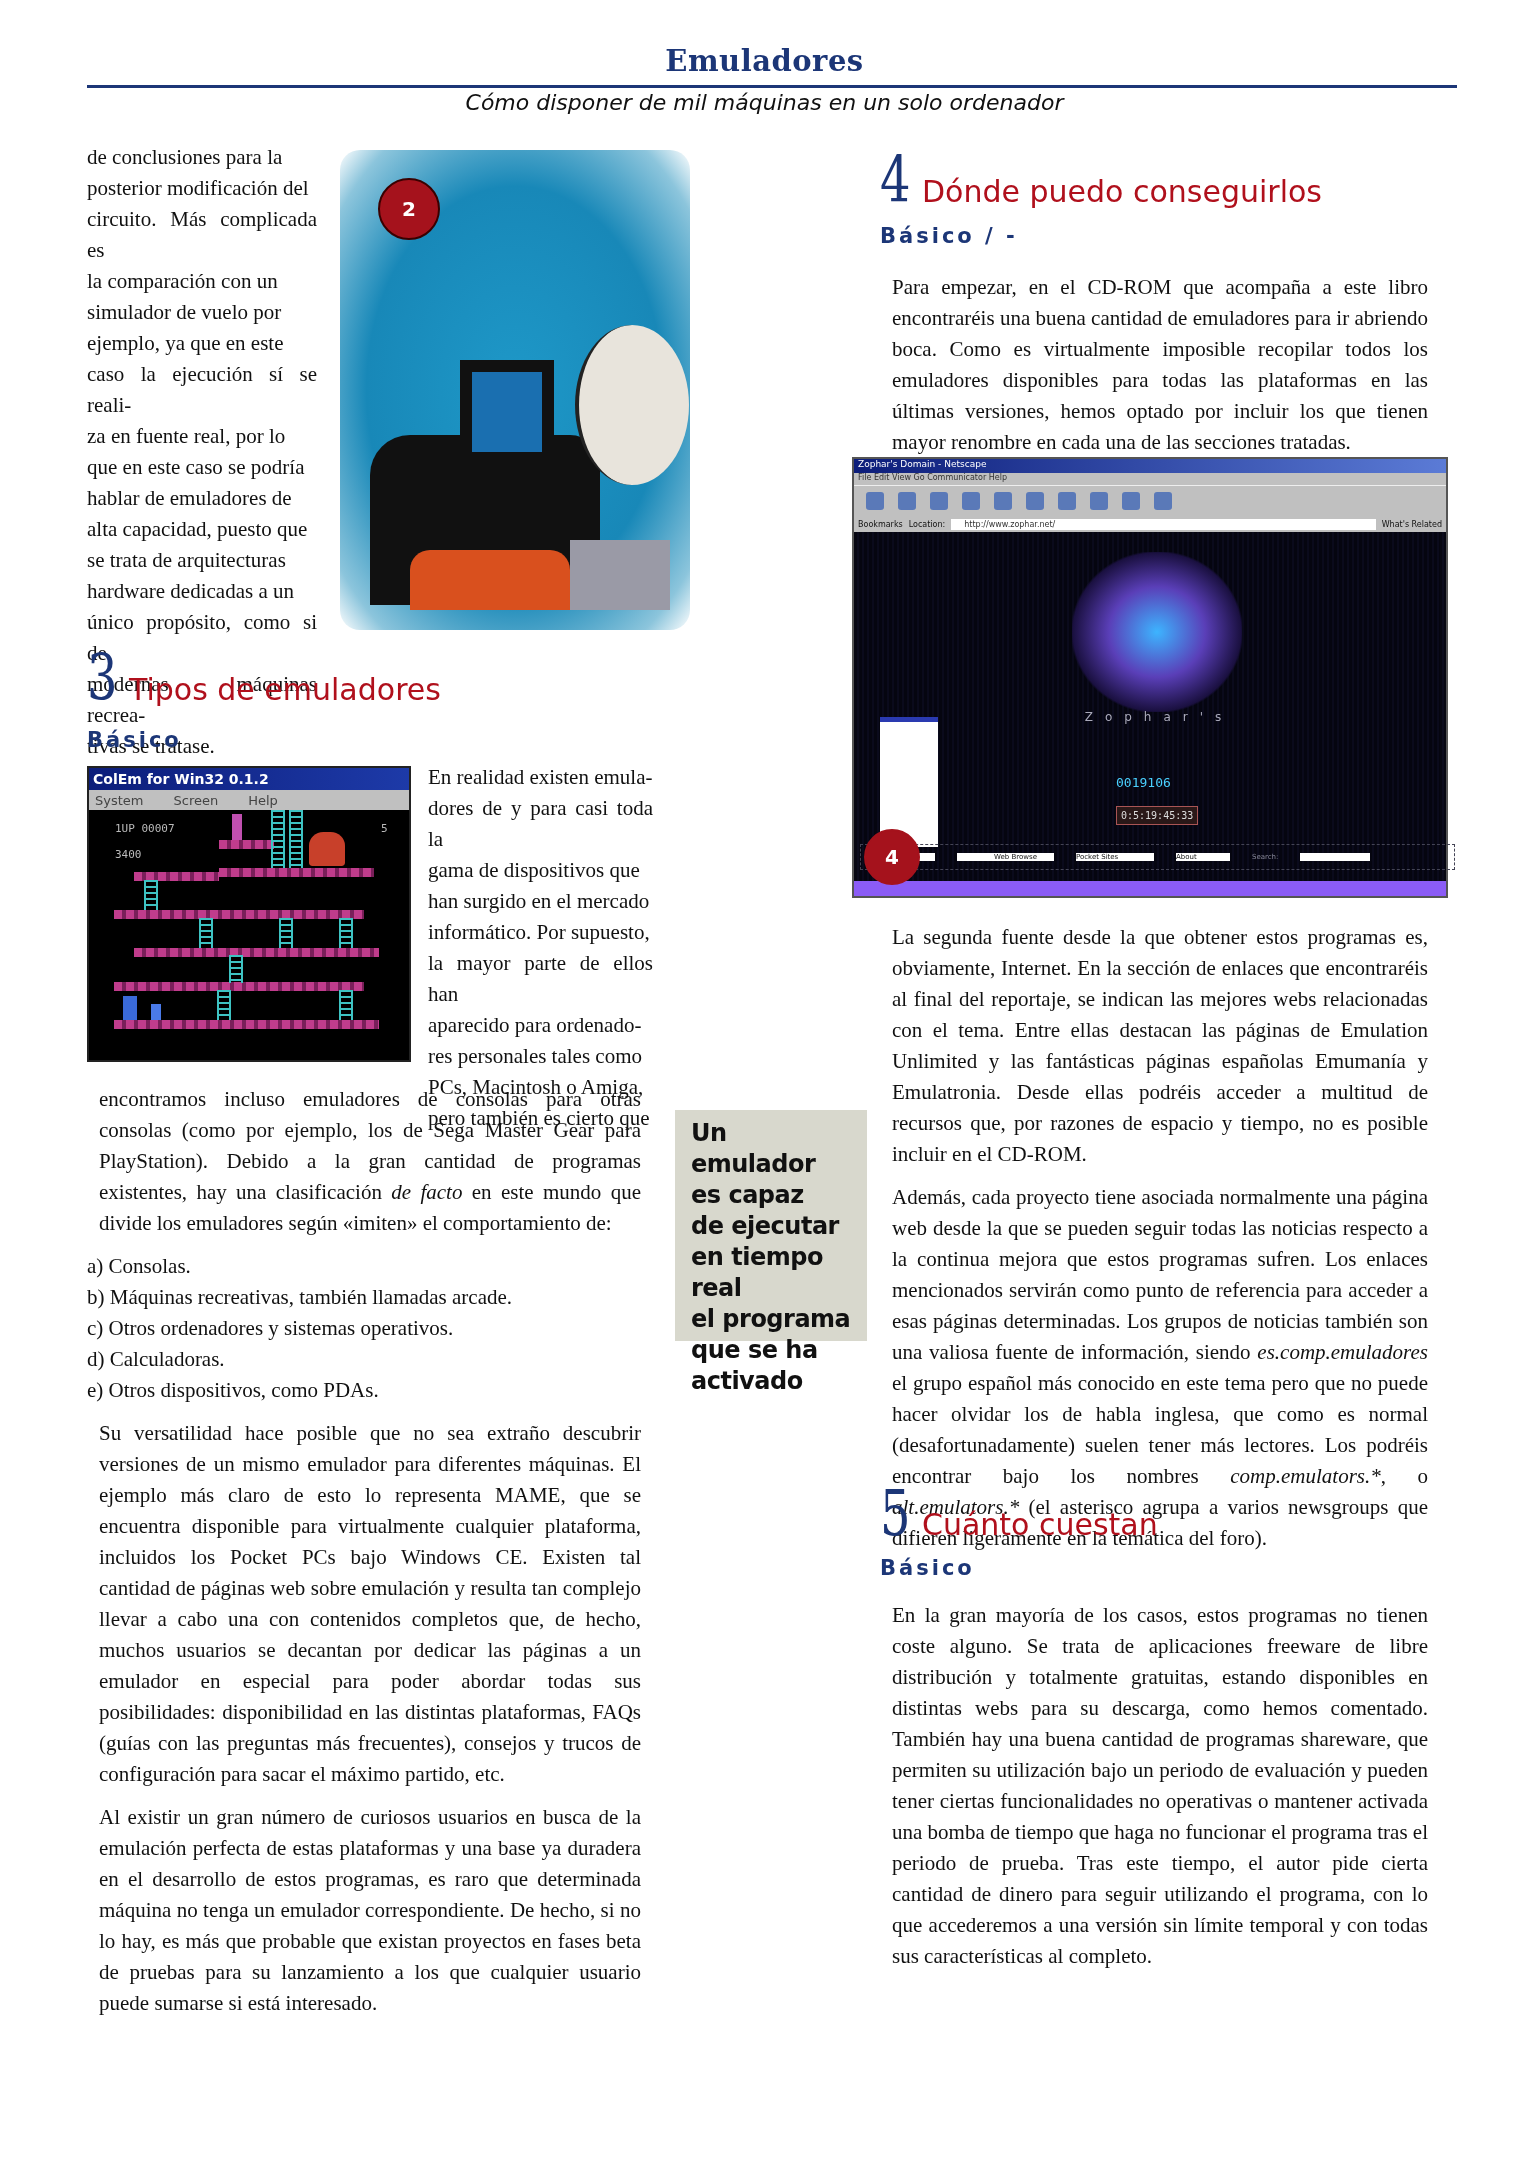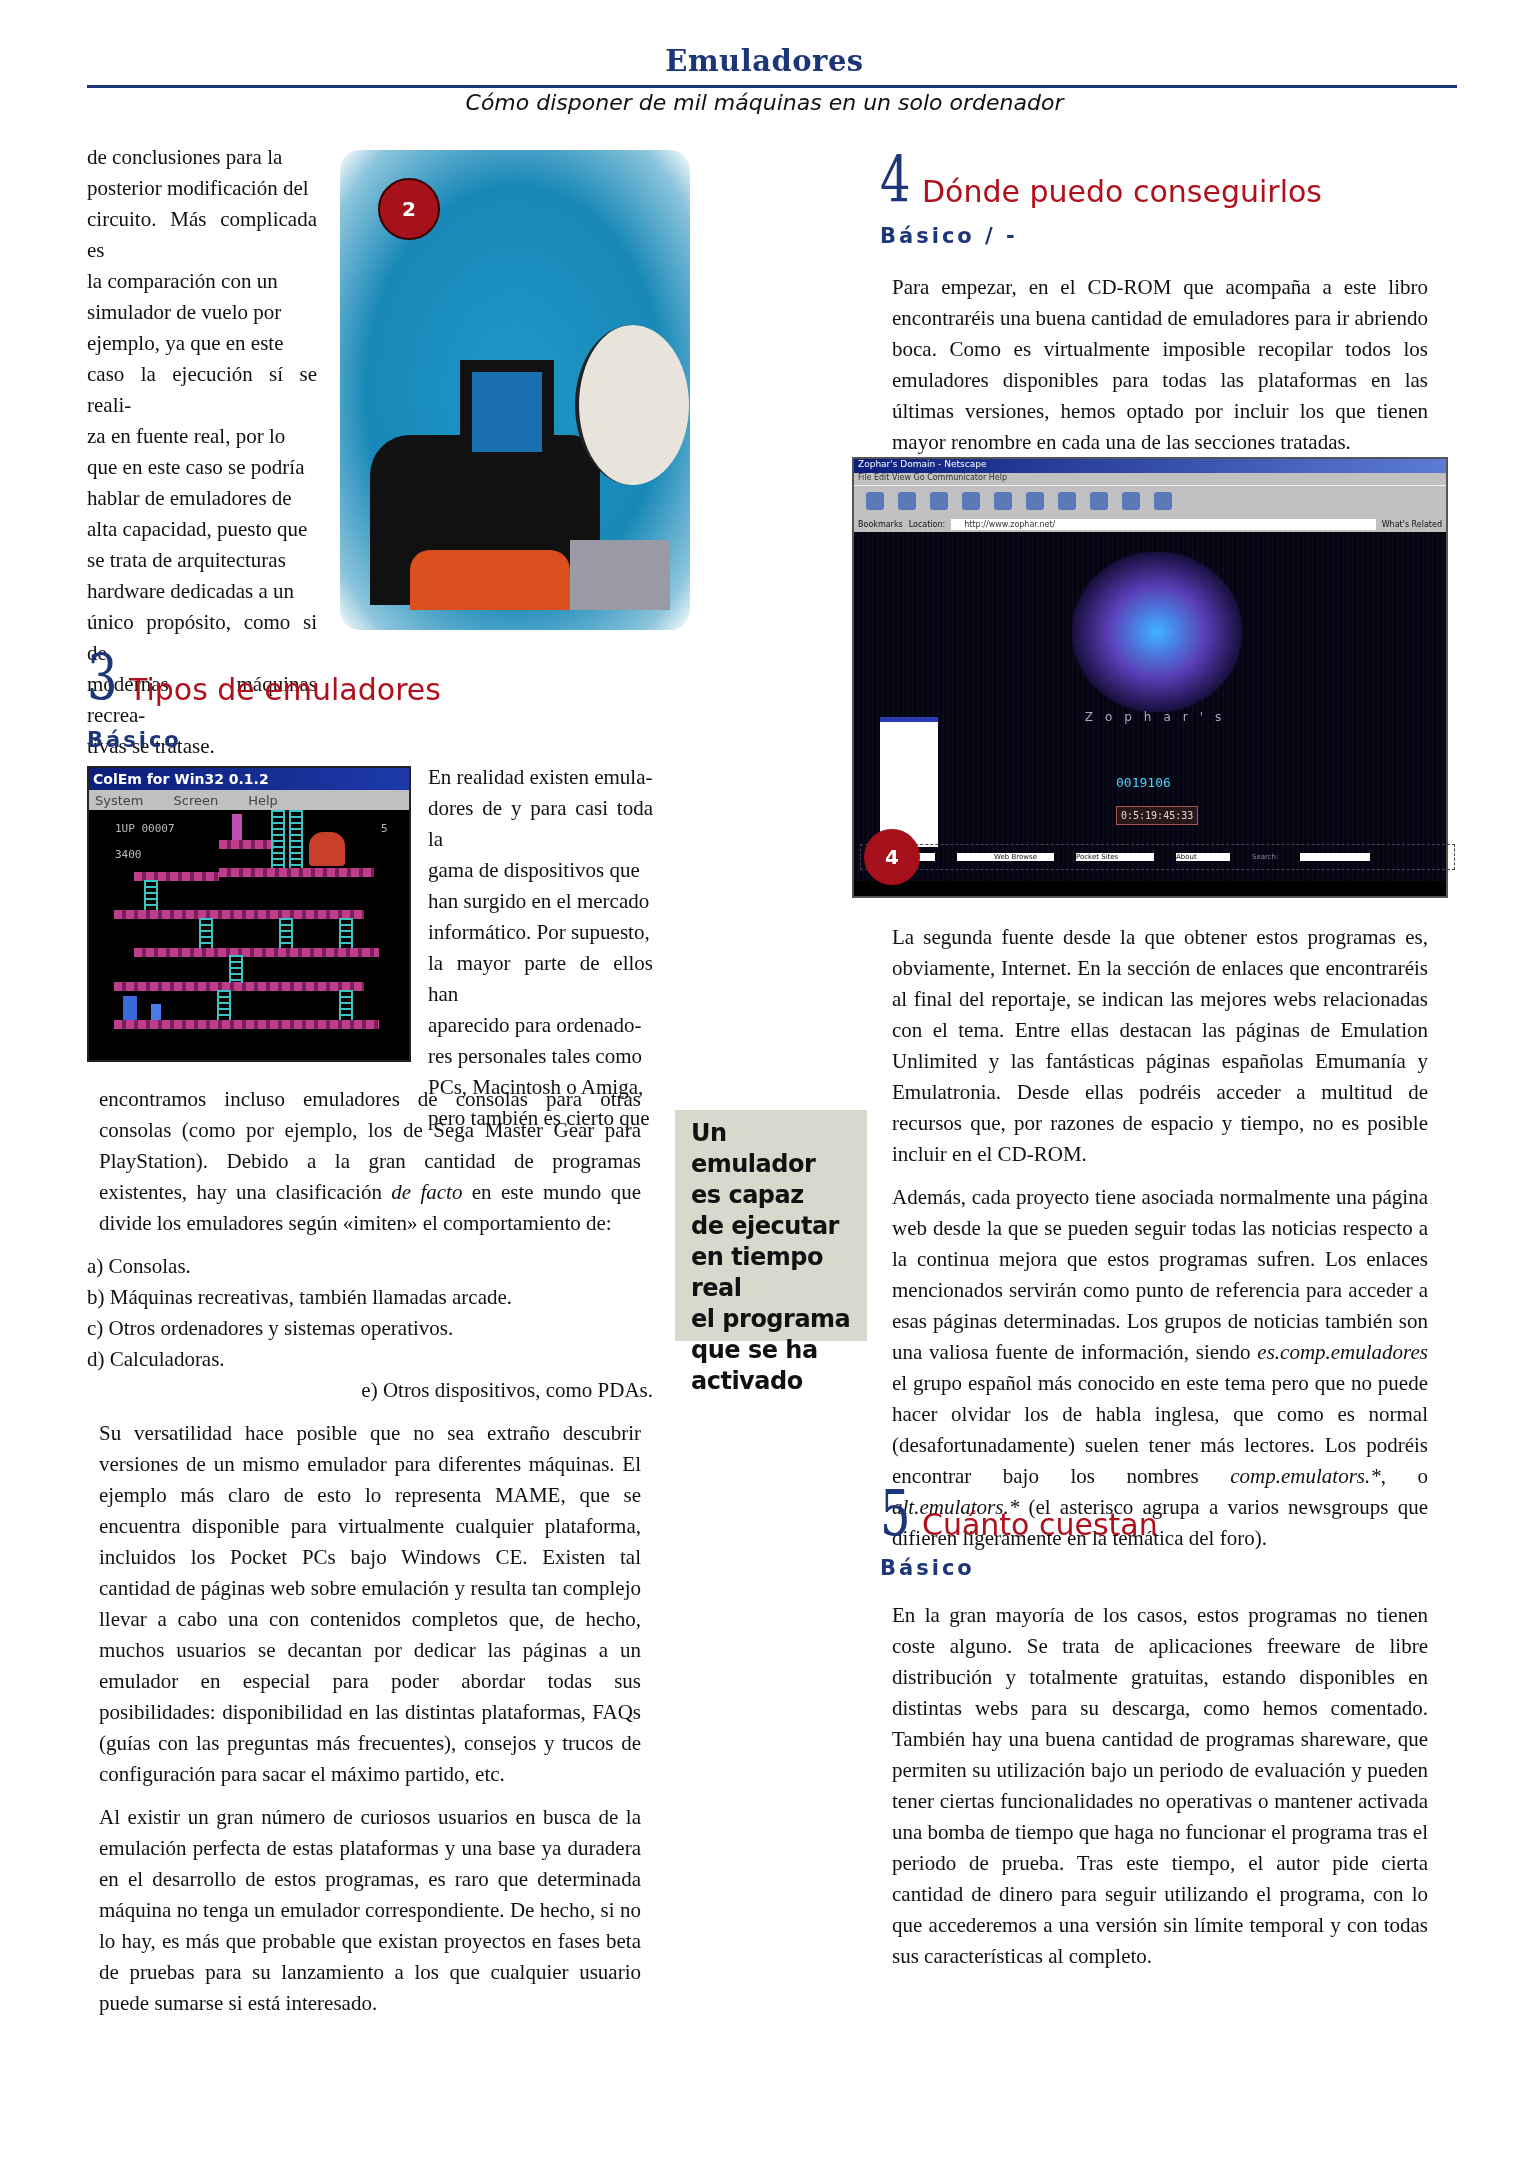--- a/index.html
+++ b/index.html
@@ -27,21 +27,21 @@
                 font-weight: bold; font-size: 24px; line-height: 31px; color: #111; letter-spacing: -0.5px; }
   
   .game { background: #000; border: 2px solid #222; }
   .game .tb { height: 22px; background: linear-gradient(90deg,#0c1d7a,#1d3aa8); color: #fff;
               font-family: "DejaVu Sans", sans-serif; font-size: 14px; font-weight: bold; display:flex; align-items:center; padding-left: 4px; }
   .game .mb { height: 20px; background: #c0c0c0; color: #444; font-family: "DejaVu Sans", sans-serif;
               font-size: 13px; display:flex; gap: 30px; padding-left: 6px; align-items:center; }
   .girder { position:absolute; height: 9px; background: repeating-linear-gradient(90deg,#c03c8c 0 8px,#7a1f5a 8px 12px); }
   .ladder { position:absolute; width: 10px; background: repeating-linear-gradient(180deg,#3ec3c3 0 2px,transparent 2px 6px); border-left:2px solid #3ec3c3; border-right:2px solid #3ec3c3; }
   
-  .browser { background: #000000; border: 2px solid #555; }
+  .browser { background: #8b5cf6; border: 2px solid #555; }
   .browser .bt { height: 14px; background: linear-gradient(90deg,#0c1d7a,#5b7bd6); color:#fff; font-family:"DejaVu Sans",sans-serif; font-size:9px; padding-left:4px; }
   .browser .bm { height: 12px; background:#c0c0c0; font-family:"DejaVu Sans",sans-serif; font-size:8px; color:#333; padding-left:4px; }
   .browser .btool { height: 30px; background:#c0c0c0; border-top:1px solid #eee; display:flex; gap: 14px; padding-left: 12px; align-items:center; }
   .browser .btool span { width: 18px; height: 18px; background: #5a79b8; border-radius: 3px; display:inline-block; }
   .browser .bloc { height: 16px; background:#c0c0c0; display:flex; align-items:center; padding: 0 4px; gap: 6px; font-family:"DejaVu Sans",sans-serif; font-size:8px; }
   .browser .bloc .url { flex:1; background:#fff; height: 11px; font-size: 8px; line-height: 11px; padding-left: 13px; color:#333; }
   .browser .content { position:relative; background: repeating-linear-gradient(90deg,#050510 0 3px,#0a0a1c 3px 5px); }
   .zd-logo { position:absolute; left: 218px; top: 20px; width: 170px; height: 160px;
              background: radial-gradient(ellipse at 50% 50%, #3db4ff 0%, #5a3fb8 40%, #1a1040 70%, transparent 72%); }
   .photo2 { background: radial-gradient(ellipse at 50% 50%, #1e98c8 0%, #1888b8 60%, #8cc5dc 88%, #ffffff 100%); }
@@ -135,21 +135,21 @@
   <div>PCs, Macintosh o Amiga,</div>
   <div>pero también es cierto que</div>
 </div>
 
 <div class="abs body-text" style="left:87px; top:1072px; width:566px;">
   <p><span>encontramos incluso emuladores de consolas para otras consolas (como por ejemplo, los de Sega Master Gear para PlayStation). Debido a la gran cantidad de programas existentes, hay una clasificación </span><i>de facto</i><span> en este mundo que divide los emuladores según «imiten» el comportamiento de:</span></p>
   <div style="text-align:left;">a) Consolas.</div>
   <div style="text-align:left;">b) Máquinas recreativas, también llamadas arcade.</div>
   <div style="text-align:left;">c) Otros ordenadores y sistemas operativos.</div>
   <div style="text-align:left;">d) Calculadoras.</div>
-  <div style="text-align:right;">e) Otros dispositivos, como PDAs.</div>
+  <div style="text-align:left;">e) Otros dispositivos, como PDAs.</div>
   <p>Su versatilidad hace posible que no sea extraño descubrir versiones de un mismo emulador para diferentes máquinas. El ejemplo más claro de esto lo representa MAME, que se encuentra disponible para virtualmente cualquier plataforma, incluidos los Pocket PCs bajo Windows CE. Existen tal cantidad de páginas web sobre emulación y resulta tan complejo llevar a cabo una con contenidos completos que, de hecho, muchos usuarios se decantan por dedicar las páginas a un emulador en especial para poder abordar todas sus posibilidades: disponibilidad en las distintas plataformas, FAQs (guías con las preguntas más frecuentes), consejos y trucos de configuración para sacar el máximo partido, etc.</p>
   <p>Al existir un gran número de curiosos usuarios en busca de la emulación perfecta de estas plataformas y una base ya duradera en el desarrollo de estos programas, es raro que determinada máquina no tenga un emulador correspondiente. De hecho, si no lo hay, es más que probable que existan proyectos en fases beta de pruebas para su lanzamiento a los que cualquier usuario puede sumarse si está interesado.</p>
 </div>
 
 <div class="abs pull-quote" style="left:675px; top:1110px; width:160px; height:215px;">
   <div>Un emulador</div>
   <div>es capaz</div>
   <div>de ejecutar</div>
   <div>en tiempo real</div>
   <div>el programa</div>

